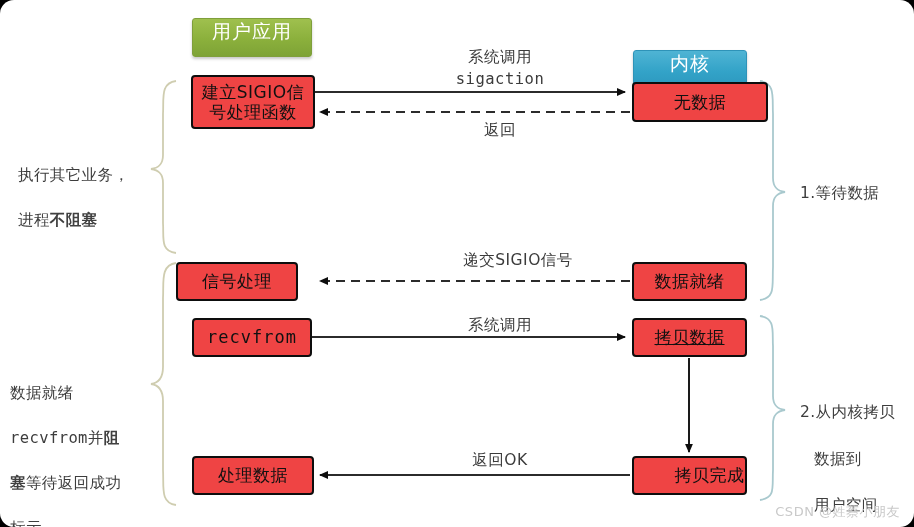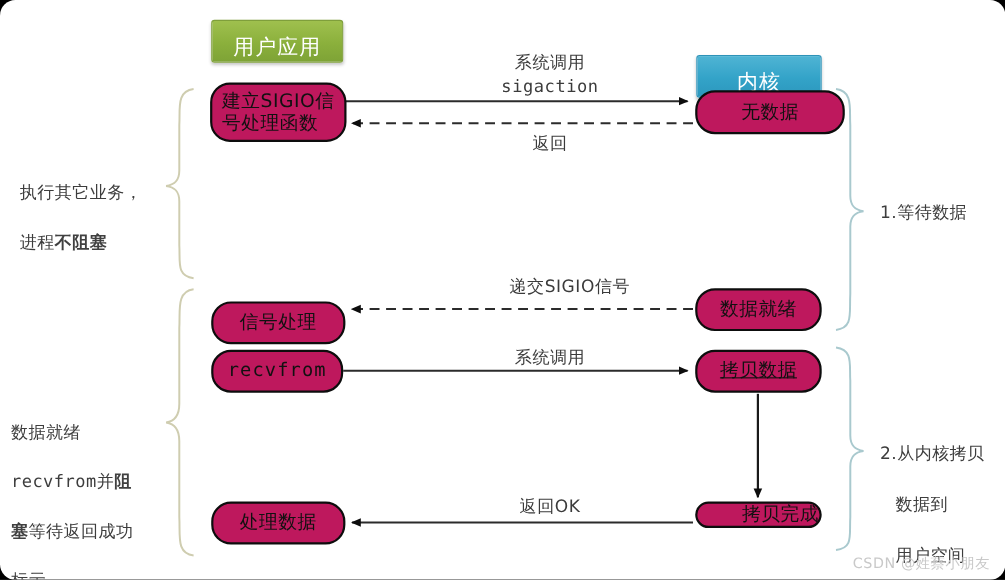--- a/index.html
+++ b/index.html
@@ -19,21 +19,21 @@
     height: 527px;
     background: #ffffff;
     border-radius: 14px;
     overflow: hidden;
   }
 
   
   .pill {
     position: absolute;
     display: flex;
-    align-items: flex-end;
+    align-items: flex-start;
     justify-content: center;
     color: #ffffff;
     font-size: 19px;
     letter-spacing: 1px;
     border-radius: 3px;
     box-shadow: 0 2px 3px rgba(0,0,0,0.22);
   }
   .pill-user {
     left: 192px; top: 18px;
     width: 118px; height: 37px;
@@ -46,25 +46,26 @@
     background: linear-gradient(180deg,#4fb4d4 0%, #33a3c8 55%, #2c97bd 100%);
     border: 1px solid #2e93b8;
     margin-top: 32px;
   }
 
   
   .box {
     position: absolute;
     box-sizing: border-box;
     border: 2.5px solid #0d0d0d;
-    border-radius: 18px;
-    background: #be185d;
+    border-radius: 4px;
+    background: #ef4444;
     display: flex;
     align-items: center;
     justify-content: center;
+    text-align: center;
     color: #111;
     font-size: 17px;
     line-height: 1.18;
     letter-spacing: 0.5px;
   }
   .box.mono {
     font-family: "DejaVu Sans Mono", "Liberation Mono", monospace;
     letter-spacing: 1px;
     font-size: 17px;
   }
@@ -169,31 +170,31 @@
 
     <path d="M760,316 C776,318 772,332 773,346 L773,396 C773,406 778,409 785,410
              C778,411 773,414 773,424 L773,470 C772,487 776,498 760,500" fill="none" stroke="#a9c9ce" stroke-width="1.8"></path>
   </svg>
 
   <div class="box" style="left:191px; top:75px; width:124px; height:54px; white-space:pre-line;">建立SIGIO信
 号处理函数</div>
 
   <div class="box" style="left:632px; top:82px; width:136px; height:40px;">无数据</div>
 
-  <div class="box" style="left:192px; top:262px; width:122px; height:39px;margin-top:12px;">信号处理</div>
+  <div class="box" style="left:176px; top:262px; width:122px; height:39px;">信号处理</div>
 
   <div class="box" style="left:632px; top:262px; width:115px; height:39px;">数据就绪</div>
 
   <div class="box mono" style="left:192px; top:318px; width:120px; height:39px;">recvfrom</div>
 
   <div class="box" style="left:632px; top:318px; width:115px; height:39px;text-decoration:underline;">拷贝数据</div>
 
   <div class="box" style="left:192px; top:456px; width:122px; height:39px;">处理数据</div>
 
-  <div class="box" style="left:632px; top:456px; width:115px; height:24px;padding-left:40px;">拷贝完成</div>
+  <div class="box" style="left:632px; top:456px; width:115px; height:39px;padding-left:40px;">拷贝完成</div>
 
   <div class="caption" style="left:425px; top:47px; width:150px;">系统调用</div>
   <div class="caption mono" style="left:405px; top:70px; width:190px;">sigaction</div>
   <div class="caption" style="left:425px; top:120px; width:150px;">返回</div>
 
   <div class="caption" style="left:418px; top:250px; width:200px;">递交SIGIO信号</div>
 
   <div class="caption" style="left:400px; top:315px; width:200px;">系统调用</div>
 
   <div class="caption" style="left:400px; top:450px; width:200px;">返回OK</div>

